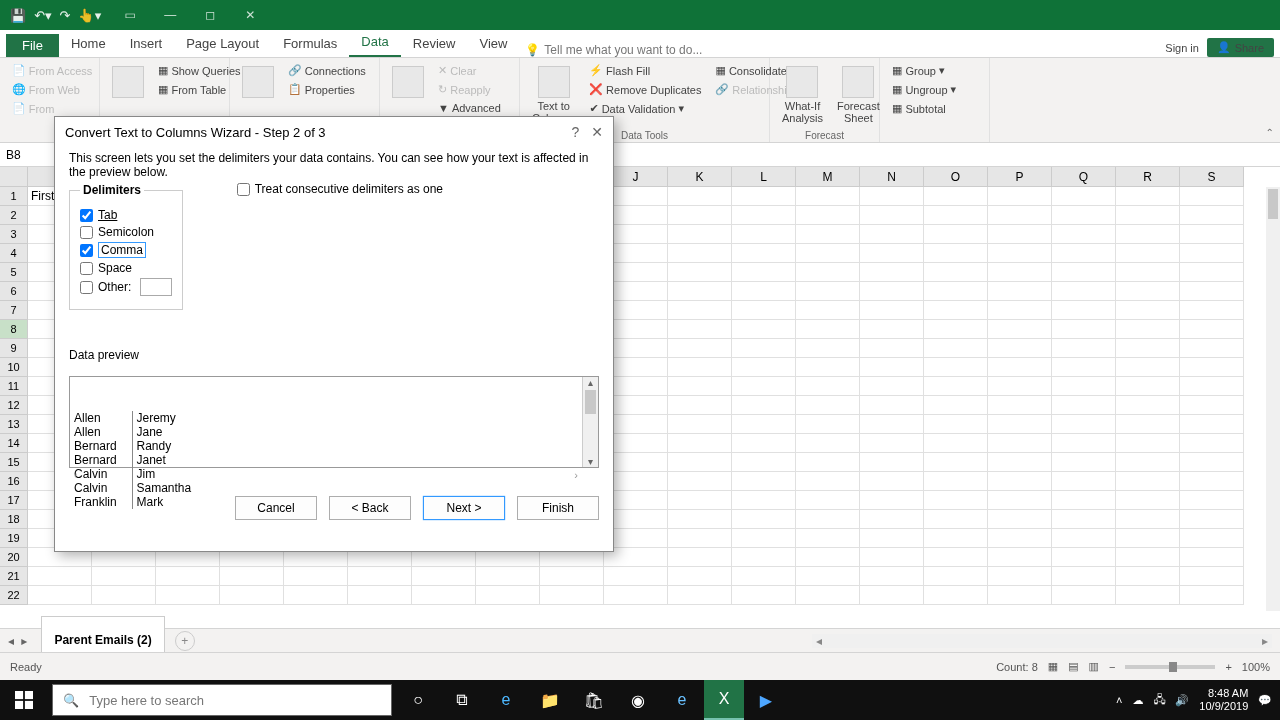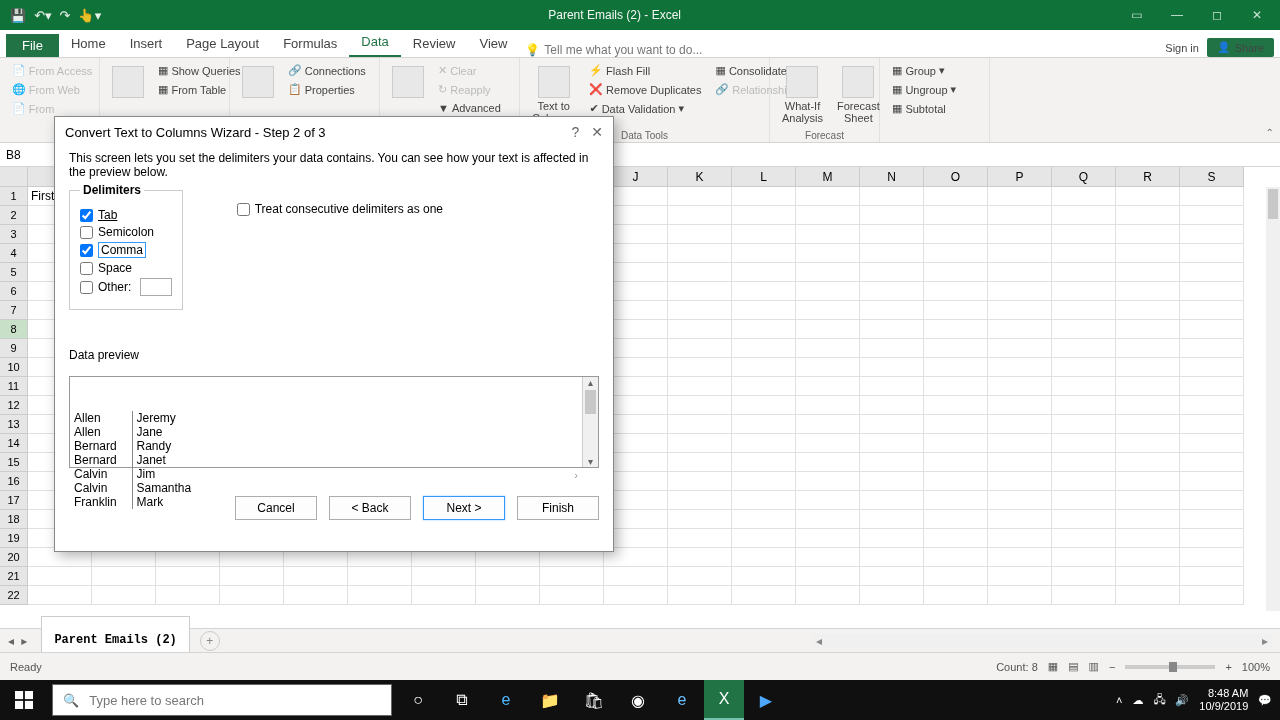--- a/index.html
+++ b/index.html
@@ -47,42 +47,42 @@
 .colh.corner { background:#e6e6e6;}
 .rowh { background:#e6e6e6; border-right:1px solid #ccc; border-bottom:1px solid #ccc; font-size:11px; text-align:center; height:19px; line-height:19px;}
 .cell { border-right:1px solid #e0e0e0; border-bottom:1px solid #e0e0e0; font-size:12px; padding:0 3px; height:19px; line-height:19px; overflow:hidden;}
 .rowh.sel { background:#c8e0c8; }
 .vscroll { position:absolute; right:0; top:20px; width:14px; bottom:0; background:#f0f0f0;}
 .vscroll .thumb{width:10px;height:30px;background:#c8c8c8;margin:2px auto;}
 
 
 .sheettabs { position:absolute; left:0; right:0; bottom:28px; height:24px; background:#f3f2f1;border-top:1px solid #d4d4d4;display:flex;align-items:center;padding:0 8px;font-size:12px;}
 .sheettabs .nav { color:#666; margin-right:12px; letter-spacing:2px;}
-.sheettabs .tab { padding:16px 12px; background:#fff; border:1px solid #ccc; border-bottom:2px solid #217346; font-weight:bold;font-family:Liberation Mono, monospace;}
+.sheettabs .tab { padding:16px 12px; background:#fff; border:1px solid #ccc; border-bottom:2px solid #217346; font-weight:bold;}
 .sheettabs .addtab{width:20px;height:20px;border:1px solid #ccc;border-radius:50%;display:flex;align-items:center;justify-content:center;margin-left:10px;color:#888;}
 .sheettabs .hscroll{margin-left:auto;width:460px;height:14px;background:#f0f0f0;display:flex;}
 
 
 .statusbar { position:absolute; left:0; right:0; bottom:0; height:28px; background:#f3f2f1; border-top:1px solid #d4d4d4; display:flex; align-items:center; font-size:11px; padding:0 10px; color:#555;}
 .statusbar .right{margin-left:auto;display:flex;align-items:center;gap:10px;}
 .statusbar .zoom-slider{width:90px;height:4px;background:#ccc;position:relative;}
 .statusbar .zoom-slider::after{content:"";position:absolute;left:44px;top:-3px;width:8px;height:10px;background:#888;}
 
 
 .dialog { position:absolute; left:54px; top:116px; width:560px; height:436px; background:#fff; border:1px solid #888; box-shadow:4px 4px 12px rgba(0,0,0,0.3); font-size:12px; }
 .dialog .dtitle{height:30px;display:flex;align-items:center;padding:0 10px;font-size:13px;}
 .dialog .dtitle .dclose{margin-left:auto;display:flex;gap:12px;color:#666;}
 .dialog .dtitle .dclose span{cursor:pointer;font-size:14px;}
 .dialog .body{padding:4px 14px;}
 .dialog fieldset { border:1px solid #ccc; padding:8px 10px 10px; margin-top:4px; width:110px; display:inline-block; vertical-align:top;}
 .dialog fieldset legend{font-size:12px;padding:0 3px;font-weight:bold;}
 .chk{display:flex;align-items:center;gap:5px;margin:3px 0;}
 .chk input{width:13px;height:13px;}
 .chk.hl label{border:1px solid #3399ff;padding:0 2px;}
-.rightopts{display:inline-block;vertical-align:top;margin-left:50px;margin-top:20px;}
+.rightopts{display:inline-block;vertical-align:top;margin-left:50px;}
 .qualifier{display:flex;align-items:center;gap:8px;margin-top:18px;}
 .qualifier select{width:100px;height:22px;}
 .preview-label{margin-top:38px;}
 .preview{border:1px solid #999;margin-top:14px;height:92px;position:relative;font-family:"Courier New",monospace;font-size:12px;}
 .preview table{border-collapse:collapse;width:100%;margin-top:34px;}
 .preview td{padding:0 4px;height:13px;white-space:pre;}
 .preview td.c1{width:62px;border-right:1px solid #888;}
 .preview .vs{position:absolute;right:0;top:0;width:16px;height:100%;background:#f0f0f0;border-left:1px solid #ccc;}
 .preview .vs span{display:block;text-align:center;font-size:10px;color:#666;}
 .preview .vs .th{height:24px;background:#c8c8c8;margin:2px;}
@@ -105,21 +105,20 @@
 </head>
 <body>
 
 <div class="titlebar">
   <div class="qat">
     <span>💾</span>
     <span>↶▾</span>
     <span>↷</span>
     <span>👆▾</span>
   </div>
-  <div class="title">Parent Emails (2) - Excel</div>
   <div class="winbtns">
     <span>▭</span>
     <span>—</span>
     <span>◻</span>
     <span>✕</span>
   </div>
 </div>
 
 <div class="ribbontabs">
   <div class="tab file">File</div>

